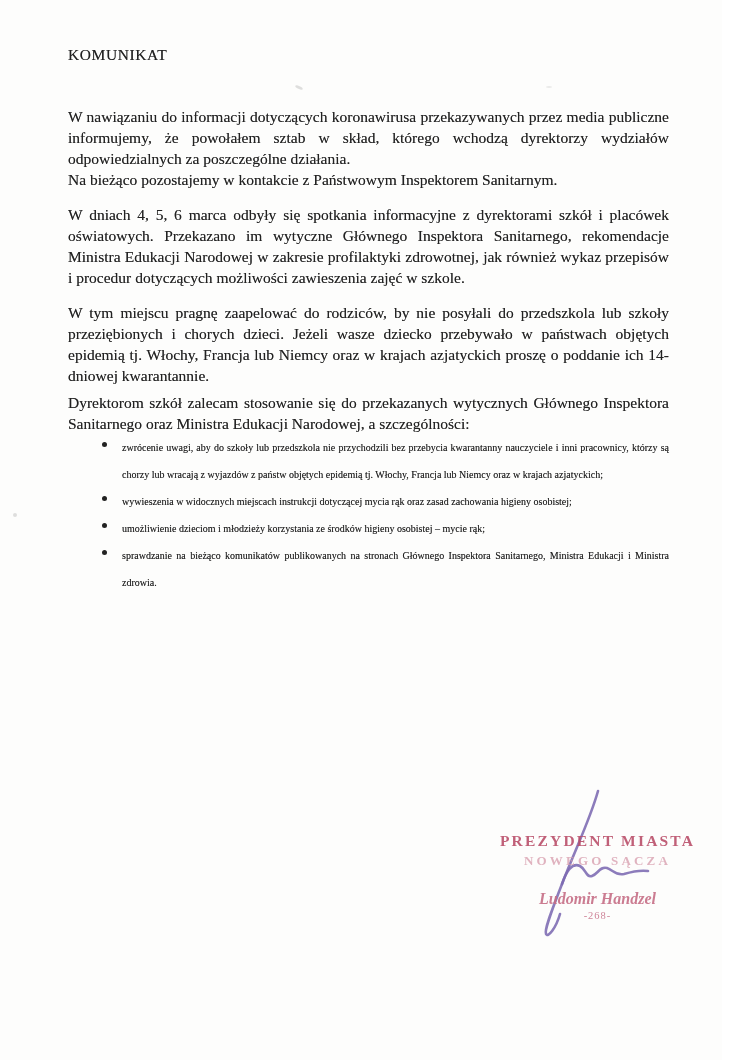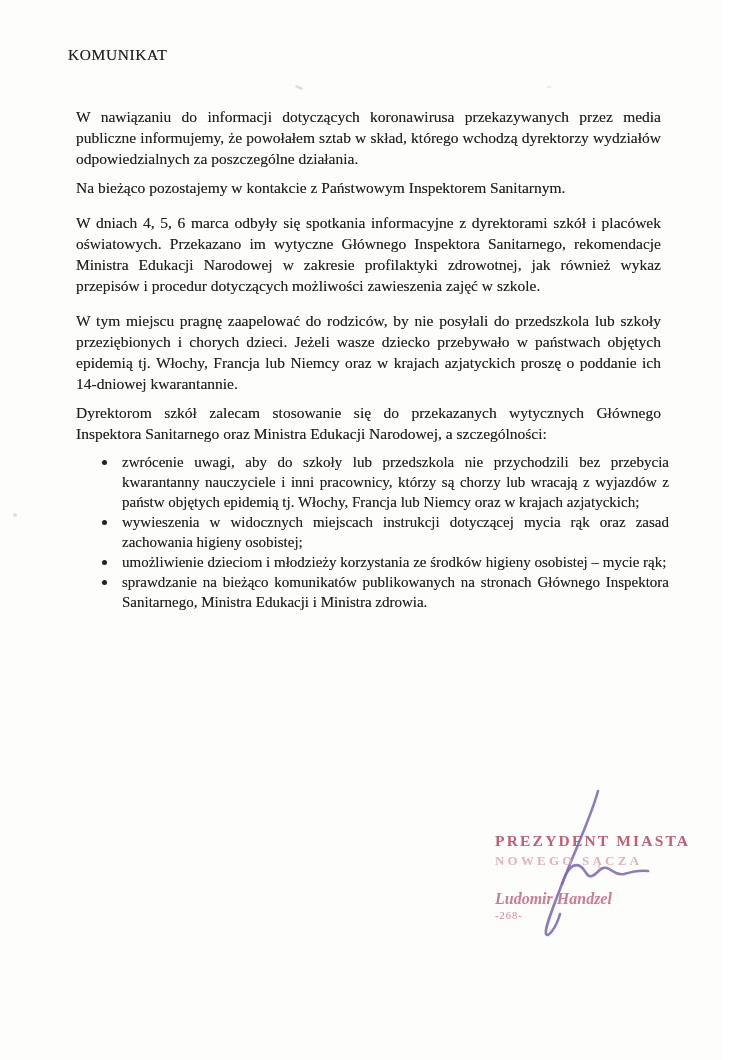--- a/index.html
+++ b/index.html
@@ -15,39 +15,39 @@
     padding: 0 53px 0 68px;
   }
   .doc-title {
     margin: 46px 0 0 0;
     font-size: 15.5px;
     font-weight: 400;
     letter-spacing: 0.6px;
     text-shadow: 0 0 0.5px rgba(20,20,20,0.55);
   }
   p.para {
-    margin: 8px;
+    margin: 0;
     font-size: 15.5px;
     line-height: 21px;
     text-align: justify;
     text-shadow: 0 0 0.5px rgba(20,20,20,0.5);
   }
   p.first { margin-top: 42px; }
   p.gap   { margin-top: 14px; }
   p.gap-sm{ margin-top: 6px; }
   ul.rec-list {
     list-style: none;
     margin: 0;
     padding: 0;
   }
   ul.rec-list li {
     position: relative;
     padding-left: 54px;
-    font-size: 15px;
-    line-height: 20px;
+    font-size: 10px;
+    line-height: 27px;
     text-align: justify;
     text-shadow: 0 0 0.5px rgba(20,20,20,0.5);
   }
   ul.rec-list li::before {
     content: "";
     position: absolute;
     left: 34px;
     top: 8px;
     width: 5px;
     height: 5px;
@@ -55,21 +55,21 @@
     background: var(--ink, #222);
   }
   p.closing { margin-top: 30px; }
 
   
   .stamp-block {
     position: absolute;
     left: 495px;
     top: 832px;
     width: 205px;
-    text-align: left;
+    text-align: center;
     filter: blur(0.35px);
     pointer-events: none;
   }
   .stamp-office {
     font-size: 15.5px;
     font-weight: 700;
     letter-spacing: 2.2px;
     color: var(--stamp-strong, #b84a66);
     opacity: 0.88;
   }

